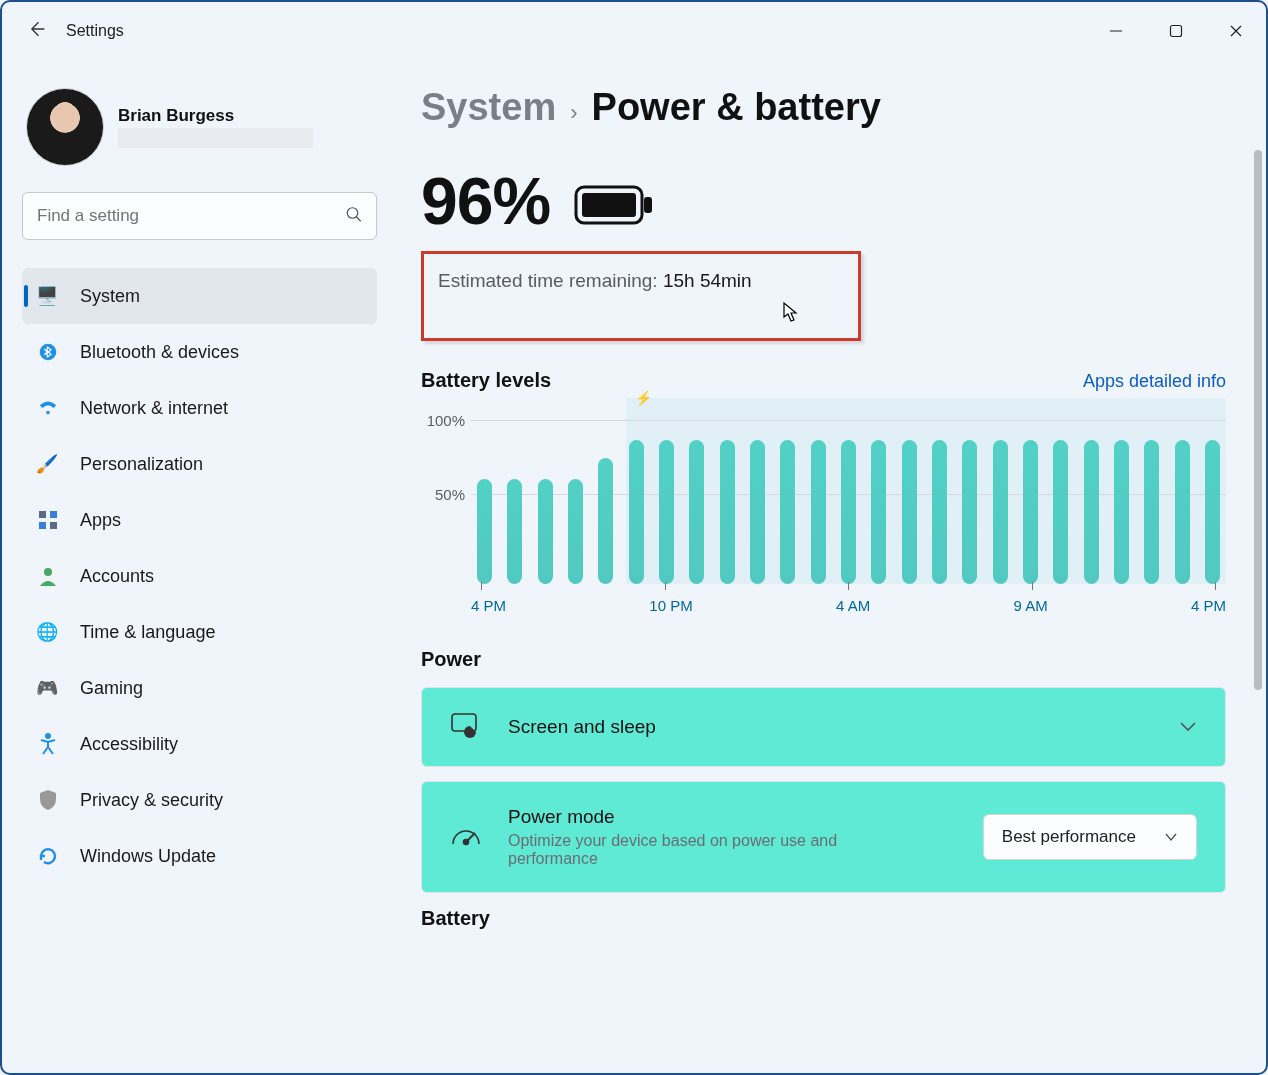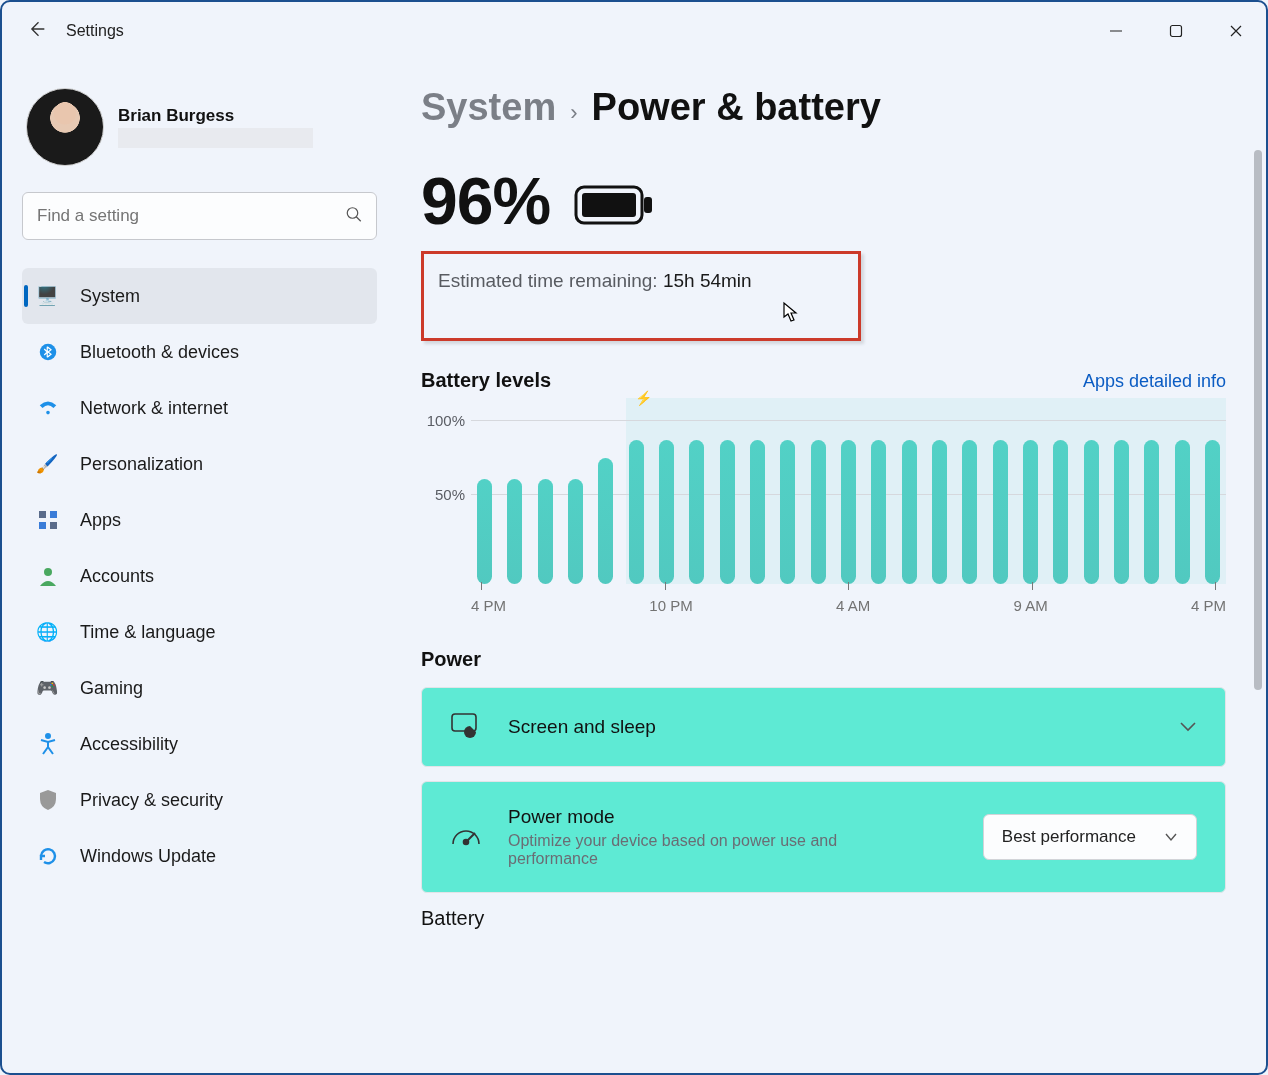--- a/index.html
+++ b/index.html
@@ -54,32 +54,32 @@
     .chart { margin-top: 16px; position: relative; height: 200px; display:flex; }
     .ylabels { width: 50px; position: relative; font-size: 15px; color: #5a5d64; }
     .ylabels div { position: absolute; right: 6px; }
     .chart-body { flex: 1; position: relative; border-left: 0; }
     .chart-bg { position:absolute; left: 155px; right:0; top:-10px; bottom:24px; background: rgba(90,208,208,0.10); }
     .gridline { position:absolute; left:0; right:0; border-top: 1px solid #d6d8dd; }
     .bars { position:absolute; left:0; right:0; bottom: 24px; top:0; display:flex; align-items:flex-end; justify-content:space-between; padding: 0 6px; }
     .bar { width: 15px; border-radius: 8px; background: linear-gradient(#52d1c6,#51c9c0); }
     .ticks { position:absolute; left:0; right:0; bottom:18px; display:flex; justify-content:space-between; padding: 0 10px;}
     .tick { width:1px; height:8px; background:#777;}
-    .xlabels { position:absolute; left:0; right:0; bottom:-6px; display:flex; justify-content:space-between; font-size:15px; color:#737373; }
+    .xlabels { position:absolute; left:0; right:0; bottom:-6px; display:flex; justify-content:space-between; font-size:15px; color:#0369a1; }
     .plug { position:absolute; top:-18px; left:164px; color:#3fb8b0; font-size:14px;}
     .power-sec { margin-top: 40px; }
     .power-heading {font-size: 20px; font-weight: 600; color:#111; margin-bottom: 16px;}
     .card { border: 1px solid #e2e4e8; border-radius: 6px; background: #5eead4; padding: 24px 28px; display:flex; align-items:center; gap: 28px; margin-bottom: 14px;}
     .card-icon { width: 30px; color: #333; }
     .card-main { flex: 1; }
     .card-title { font-size: 19px; color:#111; }
     .card-sub { font-size: 16px; color:#6a6d74; margin-top:4px; max-width: 380px;}
     .chev { color:#444; }
     .select-btn { border: 1px solid #d2d4d8; border-radius: 6px; background:#fcfdfe; padding: 12px 18px; font-size:17px; color:#222; display:flex; align-items:center; gap: 28px; cursor:pointer;}
-    .battery-sec { margin-top: 9px; font-size:20px; font-weight:400; color:#111;}
+    .battery-sec { margin-top: 9px; font-size:20px; font-weight:700; color:#111;}
     
     .ic-system{ color:#3a7cd8;} .ic-bt{ color:#1e90e8;} .ic-net{color:#1e90e8;} .ic-pers{color:#d87c3c;}
     .ic-apps{color:#3a5ba8;} .ic-acc{color:#4aa860;} .ic-time{color:#1e90e8;} .ic-game{color:#888;}
     .ic-access{color:#1e90e8;} .ic-priv{color:#888;} .ic-upd{color:#1e90e8;}
     ::-webkit-scrollbar{width:12px;} ::-webkit-scrollbar-thumb{background:#b8bcc3;border-radius:6px;}
   </style>
 </head>
 <body>
 
 <div class="titlebar">

